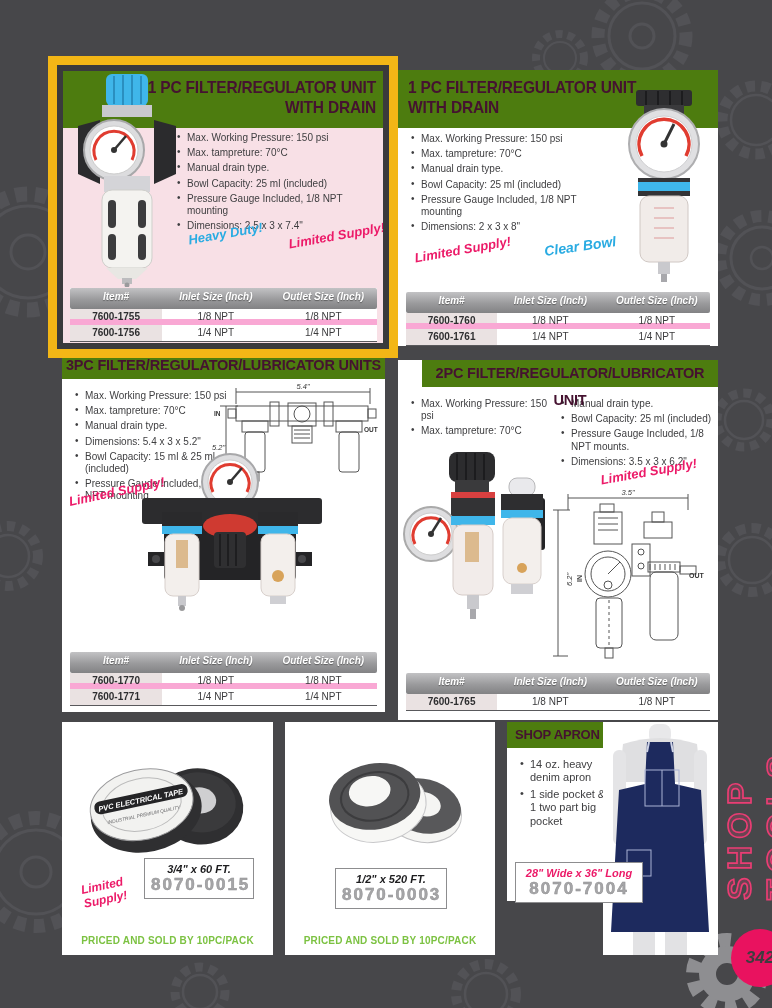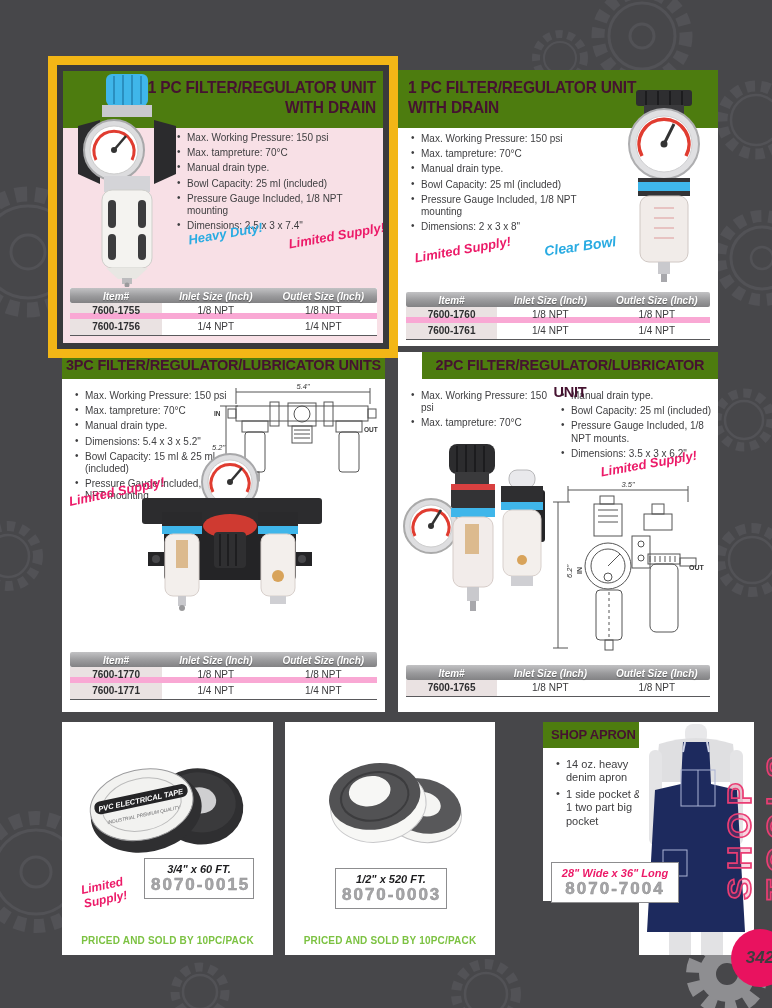--- a/index.html
+++ b/index.html
@@ -27,21 +27,21 @@
   .bullets li { position:relative; padding-left:11px; margin-bottom:3px; line-height:1.22; }
   .bullets li::before { content:"\2022"; position:absolute; left:1px; top:-1px; color:#3e3e40; }
 
   .stamp { position:absolute; font-weight:700; font-style:italic; white-space:nowrap; z-index:3; }
   .stamp.cyan { color:#29abe2; }
   .stamp.pink { color:#ec1a68; }
 
   .ptable { position:absolute; left:8px; right:8px; background:#fff;
             font-size:10px; z-index:3; border-bottom:1.5px solid #59595c; }
   .t-head { display:flex; background:linear-gradient(180deg,#c2c2c4 0%,#9a9a9c 55%,#828284 100%);
-            color:#fff; font-weight:700; font-style:italic; height:15px; line-height:17px;
+            color:#fff; font-weight:700; font-style:italic; height:21px; line-height:17px;
             text-shadow:0 1px 1px rgba(80,80,80,.8); border-radius:2px; }
   .t-row { display:flex; height:16px; line-height:16px; color:#3b3b3d;
            border-bottom:6px solid #f9a8d4; }
   .t-row:last-child { border-bottom:none; }
   .c1 { width:30%; text-align:center; }
   .c2 { width:35%; text-align:center; }
   .c3 { width:35%; text-align:center; }
   .t-row .c1 { background:#eae2e2; font-weight:700; color:#2e2e30; }
 
   .photo { position:absolute; z-index:2; }
@@ -359,21 +359,21 @@
         <span class="c3">1/8 NPT</span>
       </div>
       <div class="t-row">
         <span class="c1">7600-1771</span>
         <span class="c2">1/4 NPT</span>
         <span class="c3">1/4 NPT</span>
       </div>
     </div>
   </div>
 
-  <div class="panel" style="left:398px; top:352px; width:320px; height:360px;padding-left:24px;">
+  <div class="panel" style="left:398px; top:360px; width:320px; height:360px;padding-left:24px;">
     <div class="panel-header ph-mid">2PC FILTER/REGULATOR/LUBRICATOR UNIT</div>
 
     <ul class="bullets" style="left:12px; top:38px; width:148px;">
       <li>Max. Working Pressure: 150 psi</li>
       <li>Max. tampreture: 70°C</li>
     </ul>
     <ul class="bullets" style="left:162px; top:38px; width:152px;">
       <li>Manual drain type.</li>
       <li>Bowl Capacity: 25 ml (included)</li>
       <li>Pressure Gauge Included, 1/8 NPT mounts.</li>
@@ -513,21 +513,21 @@
     </svg>
 
     <div class="code-box" style="left:50px; top:146px; width:112px;">
       <div class="code-size">1/2" x 520 FT.</div>
       <div class="code-num">8070-0003</div>
     </div>
 
     <div class="pack-note">PRICED AND SOLD BY 10PC/PACK</div>
   </div>
 
-  <div class="panel" style="left:507px; top:722px; width:211px; height:179px;margin-left:36px;">
+  <div class="panel" style="left:507px; top:722px; width:211px; height:179px;">
     <div class="panel-header ph-small">SHOP APRON</div>
 
     <svg class="photo" style="left:96px; top:0;" width="115" height="233" viewBox="0 0 115 233">
       <rect x="0" y="0" width="115" height="233" fill="#ffffff"></rect>
       <rect x="46" y="2" width="22" height="20" rx="8" fill="#e8e8ea"></rect>
       <path d="M 20 22 Q 57 10 94 22 L 98 60 L 16 60 Z" fill="#dfdfe1"></path>
       <rect x="10" y="28" width="13" height="95" rx="6" fill="#e4e4e6"></rect>
       <rect x="91" y="28" width="13" height="95" rx="6" fill="#e4e4e6"></rect>
       <polygon points="44,20 70,20 72,62 98,68 106,210 8,210 16,68 42,62" fill="#1d2a5e"></polygon>
       <line x1="46" y1="20" x2="44" y2="30" stroke="#cfd4e6" stroke-width="2"></line>

